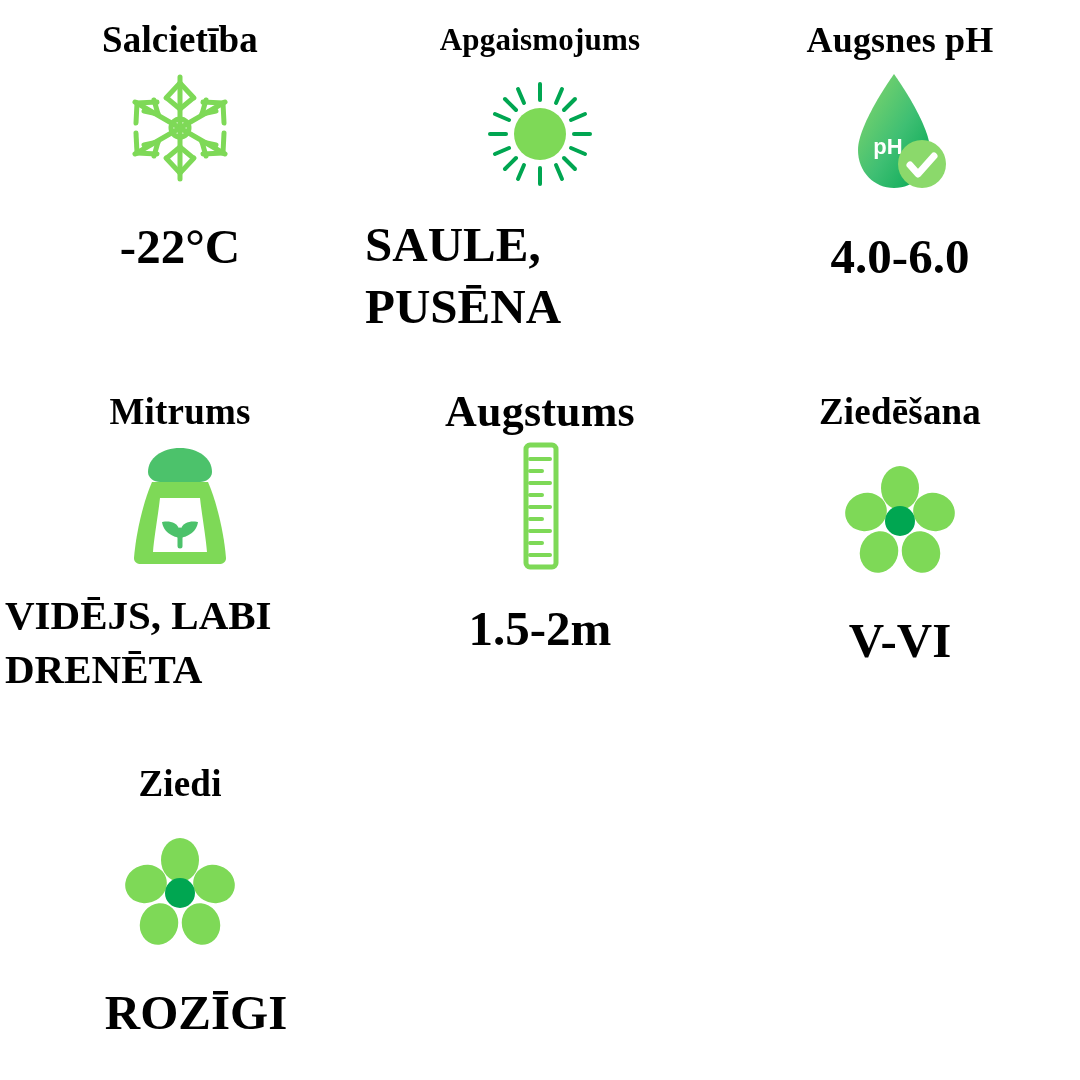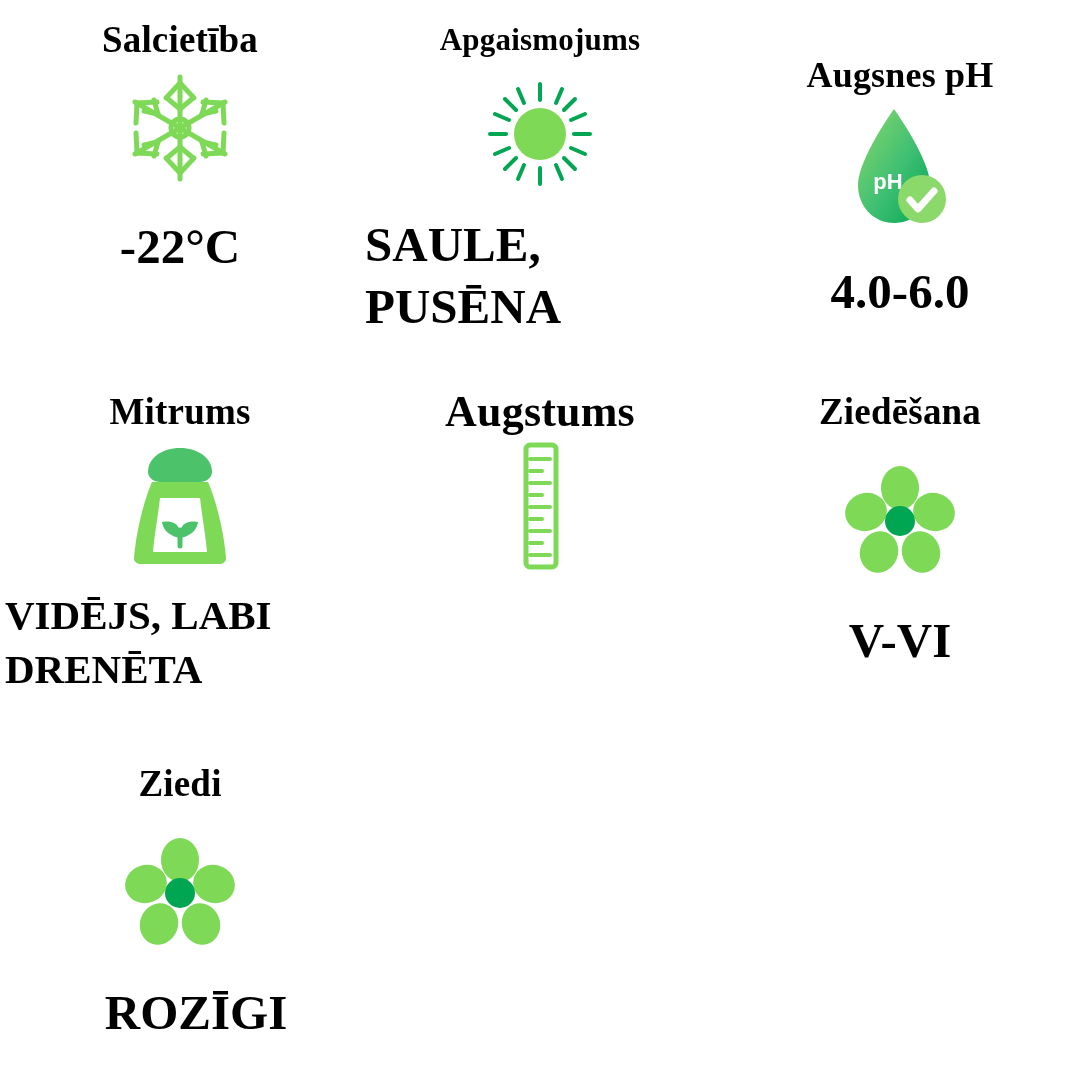--- a/index.html
+++ b/index.html
@@ -66,21 +66,21 @@
   }
   .value.small {
     font-size: 41px;
     line-height: 54px;
   }
   
   .cell-hardiness .icon-wrap { margin-top: 6px; }
   .cell-hardiness .value { margin-top: 22px; }
   .cell-moisture .value { margin-top: 18px; }
   .cell-light .value { margin-top: 14px; }
-  .cell-ph .label { font-size: 36px; margin-top: 35px; }
+  .cell-ph .label { font-size: 36px; }
   .cell-ph .value { margin-top: 26px; }
   .cell-soil .value { margin-top: 16px; }
   .cell-height .value { margin-top: 26px; }
   .cell-bloom .icon-wrap { margin-top: 26px; }
   .cell-bloom .value { margin-top: 24px; }
   .cell-flower .icon-wrap { margin-top: 26px; }
   .cell-flower .value { margin-top: 24px; margin-left: 32px; }
   .cell-light .label { font-size: 31px; }
   .cell-height .label { font-size: 44px; }
 </style>
@@ -205,20 +205,21 @@
             <line x1="20" y1="42" x2="40" y2="42"></line>
             <line x1="20" y1="54" x2="32" y2="54"></line>
             <line x1="20" y1="66" x2="40" y2="66"></line>
             <line x1="20" y1="78" x2="32" y2="78"></line>
             <line x1="20" y1="90" x2="40" y2="90"></line>
             <line x1="20" y1="102" x2="32" y2="102"></line>
             <line x1="20" y1="114" x2="40" y2="114"></line>
           </g>
         </svg>
       </div>
+      <div class="value">1.5-2m</div>
     </div>
 
     <div class="cell cell-bloom">
       <div class="label">Ziedēšana</div>
       <div class="icon-wrap">
         <svg width="112" height="110" viewBox="0 0 112 110">
           <g fill="#7ED957">
             <ellipse cx="56" cy="23" rx="19" ry="22"></ellipse>
             <ellipse cx="22" cy="47" rx="21" ry="19" transform="rotate(-18 22 47)"></ellipse>
             <ellipse cx="90" cy="47" rx="21" ry="19" transform="rotate(18 90 47)"></ellipse>

